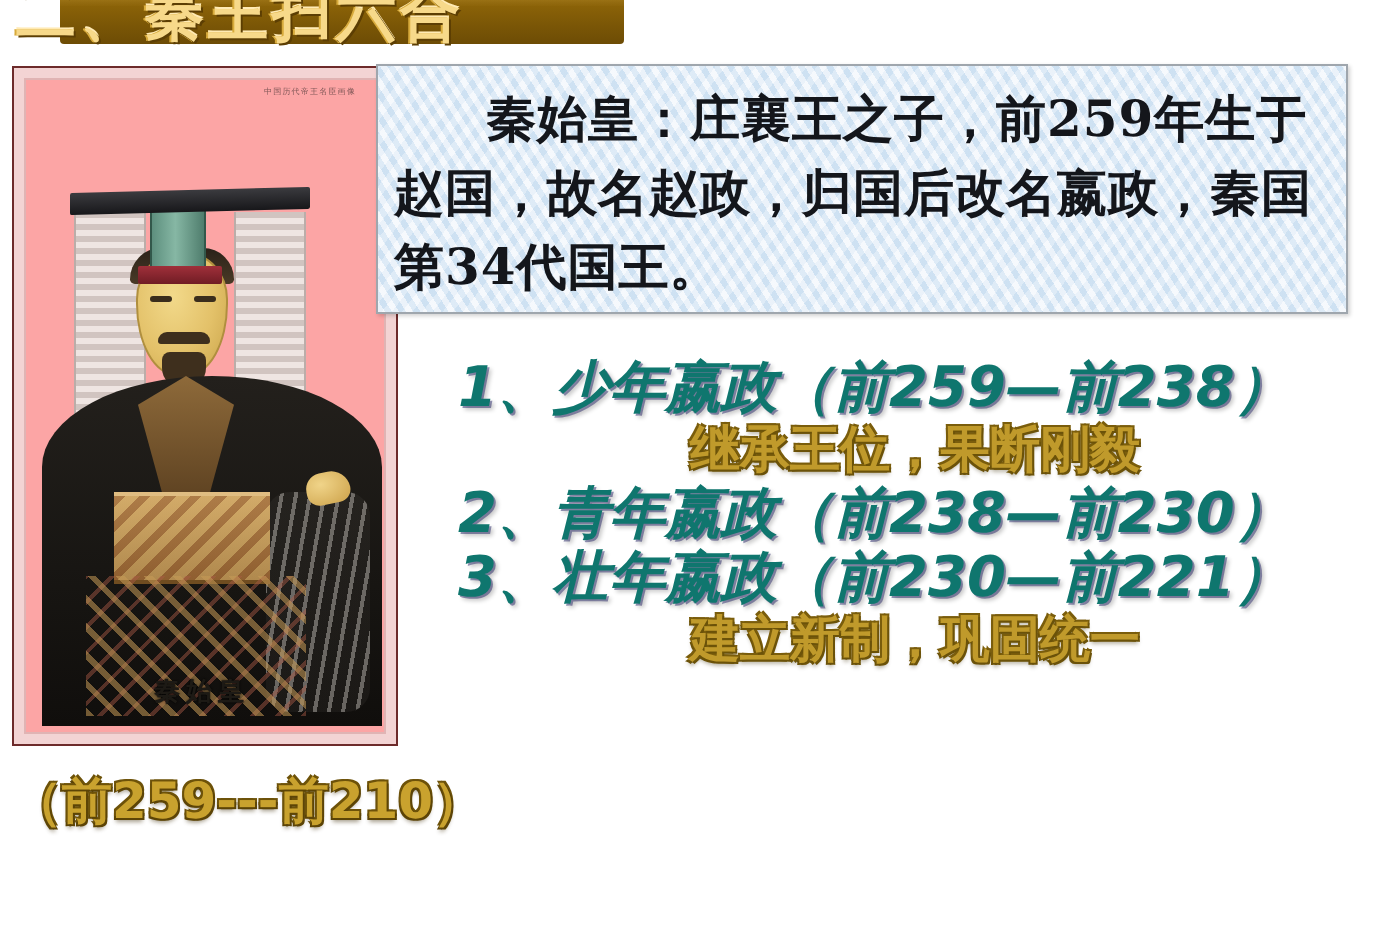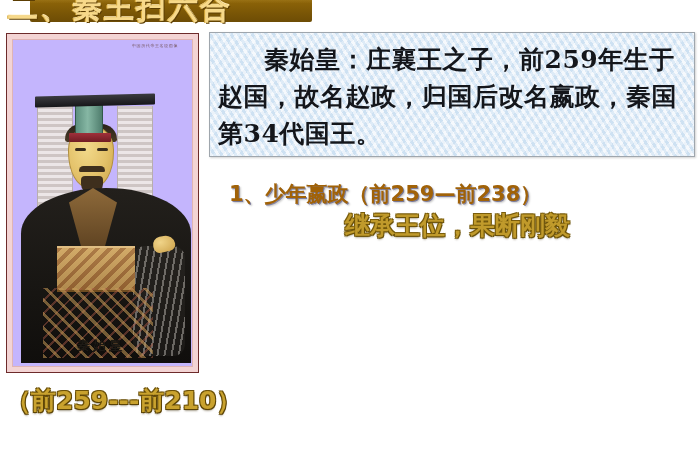--- a/index.html
+++ b/index.html
@@ -55,21 +55,21 @@
     width: 193px;
     height: 340px;
     background: #f3d4d4;
     border: 1px solid #6d2b2b;
     box-sizing: border-box;
     overflow: hidden;
   }
   .portrait-inner {
     position: absolute;
     left: 5px; top: 5px; right: 5px; bottom: 5px;
-    background: #c4b5fd;
+    background: #fca5a5;
     border: 1px solid #e0b4b4;
     overflow: hidden;
   }
   .portrait-caption-top {
     position: absolute;
     right: 14px;
     top: 3px;
     font-size: 4px;
     letter-spacing: 0.6px;
     color: #6b4a4a;
@@ -236,21 +236,21 @@
     text-shadow:
        1px 1px 0 #5c4406, -1px -1px 0 #6d5209,
        1px -1px 0 #6d5209, -1px 1px 0 #5c4406,
        0 2px 2px rgba(60,42,4,0.45);
     white-space: nowrap;
   }
 
   
   .info-box {
     position: absolute;
-    left: 209px;
+    left: 188px;
     top: 32px;
     width: 486px;
     height: 125px;
     background:
       repeating-linear-gradient(58deg, rgba(255,255,255,0.55) 0 3px, rgba(199,222,241,0.35) 3px 6px),
       repeating-linear-gradient(-52deg, rgba(255,255,255,0.40) 0 4px, rgba(186,213,236,0.30) 4px 8px),
       #dce9f6;
     border: 1px solid #9fa6ad;
     box-shadow: 1px 1px 2px rgba(0,0,0,0.18);
     box-sizing: border-box;
@@ -271,27 +271,28 @@
   
   .list-area {
     position: absolute;
     left: 205px;
     top: 178px;
     width: 495px;
   }
   .item-row {
     font-family: "DejaVu Sans", "Liberation Sans", sans-serif;
     font-weight: bold;
-    font-size: 21px;
+    font-size: 28px;
     line-height: 32px;
-    color: #a16207;
+    color: #0f766e;
     text-shadow: 1px 1px 0 rgba(20,20,90,0.45), 2px 2px 2px rgba(0,0,0,0.22);
     white-space: nowrap;
     padding-left: 24px;
     letter-spacing: 0px;
+    font-style: italic;
   }
   .sub-row {
     font-family: Liberation Serif, serif;
     font-weight: bold;
     font-size: 25px;
     line-height: 31px;
     color: #c09a2b;
     text-shadow:
       1px 1px 0 #6b5209, -1px -1px 0 #7a5d0c,
       1px -1px 0 #7a5d0c, -1px 1px 0 #6b5209,
@@ -344,16 +345,19 @@
 
 <div class="info-box">
   <div class="info-text">秦始皇：庄襄王之子，前259年生于赵国，故名赵政，归国后改名嬴政，秦国第34代国王。</div>
 </div>
 
 <div class="list-area">
 
   <div class="item-row">1、少年嬴政（前259—前238）</div>
   <div class="sub-row">继承王位，果断刚毅</div>
 
-
-
+  <div class="item-row">2、青年嬴政（前238—前230）</div>
+
+  <div class="item-row">3、壮年嬴政（前230—前221）</div>
+
+  <div class="sub-row">建立新制，巩固统一</div>
 
 </div>
 
 </body></html>

